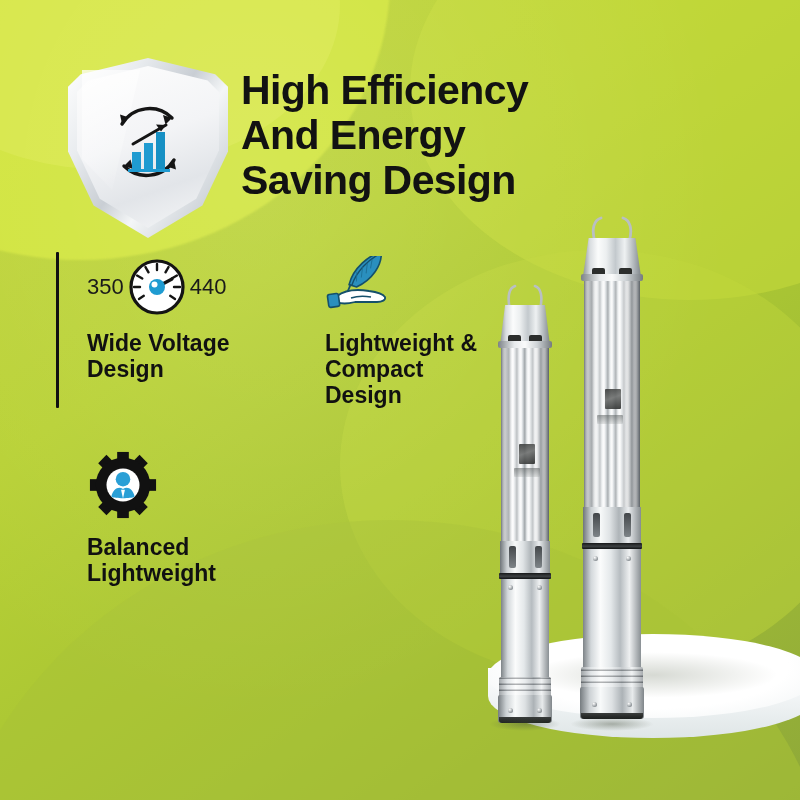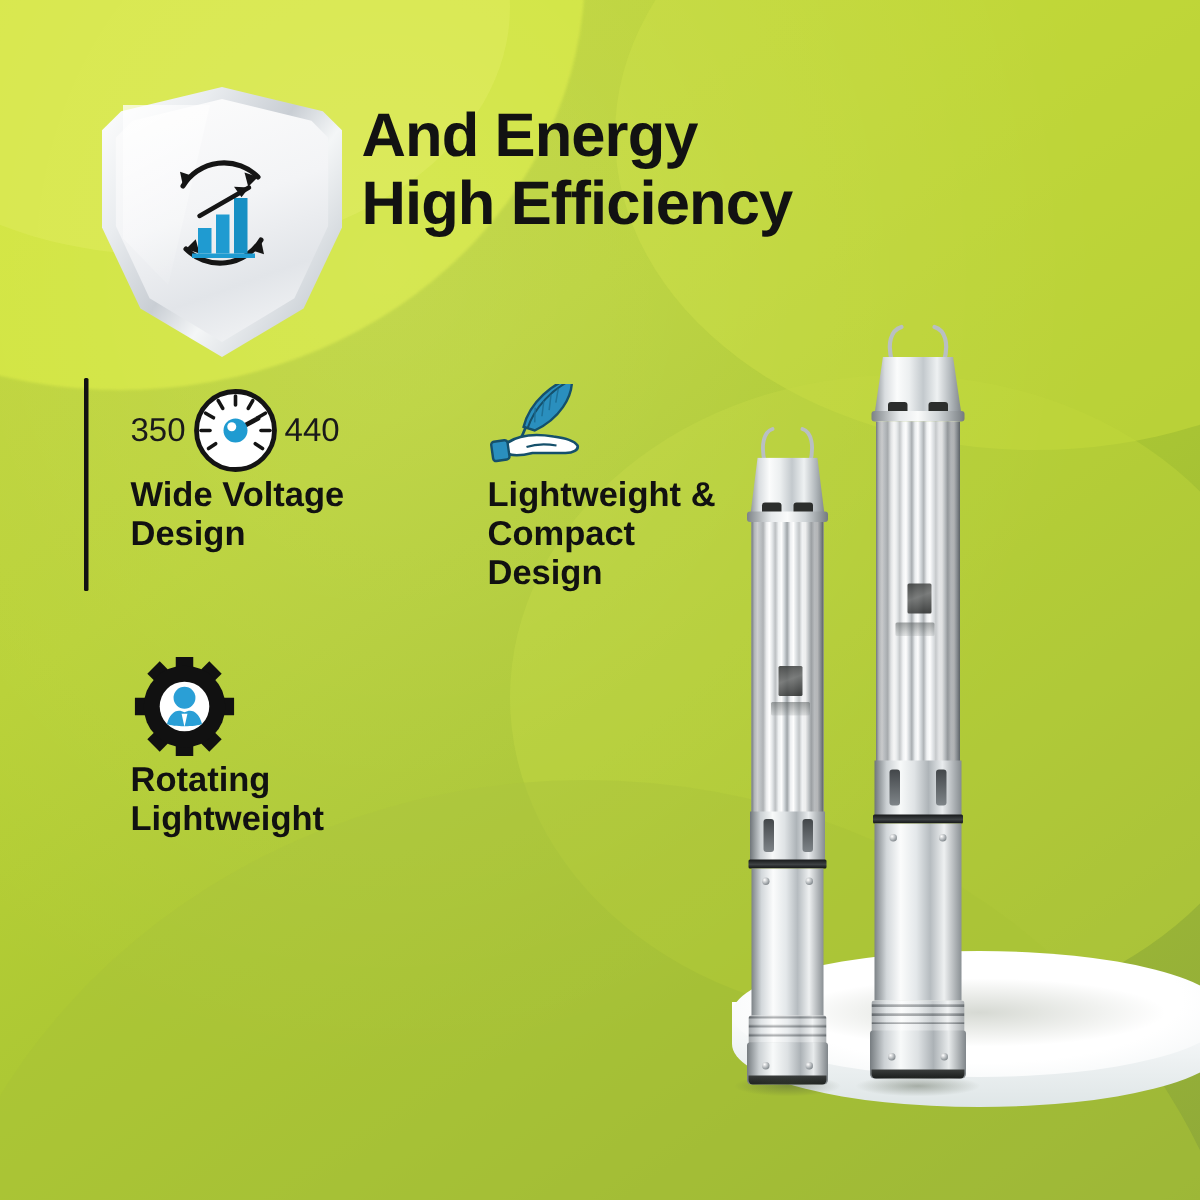--- a/index.html
+++ b/index.html
@@ -83,20 +83,21 @@
   .feature { display:flex; align-items:stretch; }
   .feature.col-1 { width:238px; }
   .feature.col-2 { width:232px;align-items:center; }
   .feat-rule {
     width:3px; background:#111; flex:none; margin-right:28px;
     border-radius:1px;
   }
   .feat-body { padding-top:2px; }
   .feat-icon { height:62px; display:flex; align-items:flex-end; }
   .feat-label {
+    margin-top:14px;
     font-size:23px; line-height:26px; font-weight:bold; color:#111;
   }
   .feat-label span { display:block; white-space:nowrap; }
 
   
   .gauge-wrap { display:flex; align-items:center; gap:4px; }
   .gauge-num { font-size:22px; font-weight:500; color:#1a1a1a; }
 
   
   #product-area { position:absolute; right:0; top:0; width:330px; height:800px; }
@@ -241,22 +242,23 @@
     <rect x="44" y="49" width="9" height="26" fill="#1f9bd1"></rect>
     <rect x="56" y="38" width="9" height="37" fill="#1790c4"></rect>
     <rect x="28" y="75" width="42" height="3" fill="#1f9bd1"></rect>
 
     <path d="M33 50 L66 31" stroke="#151515" stroke-width="3" stroke-linecap="round" fill="none"></path>
     <path d="M66 31 l-10 -0.5 l5 7 z" fill="#151515"></path>
   </svg>
 </div>
 
 <h1 id="page-title">
+  <span>High Efficiency</span>
   <span>And Energy</span>
-  <span>High Efficiency</span>
+  <span>Saving Design</span>
 </h1>
 
 <div id="features">
 
   <div class="feat-row row-1">
 
     <div class="feature col-1">
       <div class="feat-rule"></div>
       <div class="feat-body">
         <div class="feat-icon">
@@ -341,21 +343,21 @@
               <path d="M44.5 58.5 l8.5 -8.5 l8.5 8.5 l-8.5 8.5 z"></path>
               <circle cx="36" cy="36" r="28"></circle>
             </g>
             <circle cx="36" cy="36" r="17" fill="#ffffff"></circle>
             <circle cx="36" cy="30" r="7.5" fill="#2a9fd6"></circle>
             <path d="M24 48 C26 40, 31 37, 36 40 C41 37, 46 40, 48 48 C44 50, 28 50, 24 48 Z" fill="#2a9fd6"></path>
             <path d="M34 41 L36 50 L38 41 Z" fill="#ffffff"></path>
           </svg>
         </div>
         <div class="feat-label">
-          <span>Rotating</span>
+          <span>Balanced</span>
           <span>Lightweight</span>
         </div>
       </div>
     </div>
 
   </div>
 </div>
 
 <div id="product-area">
 

